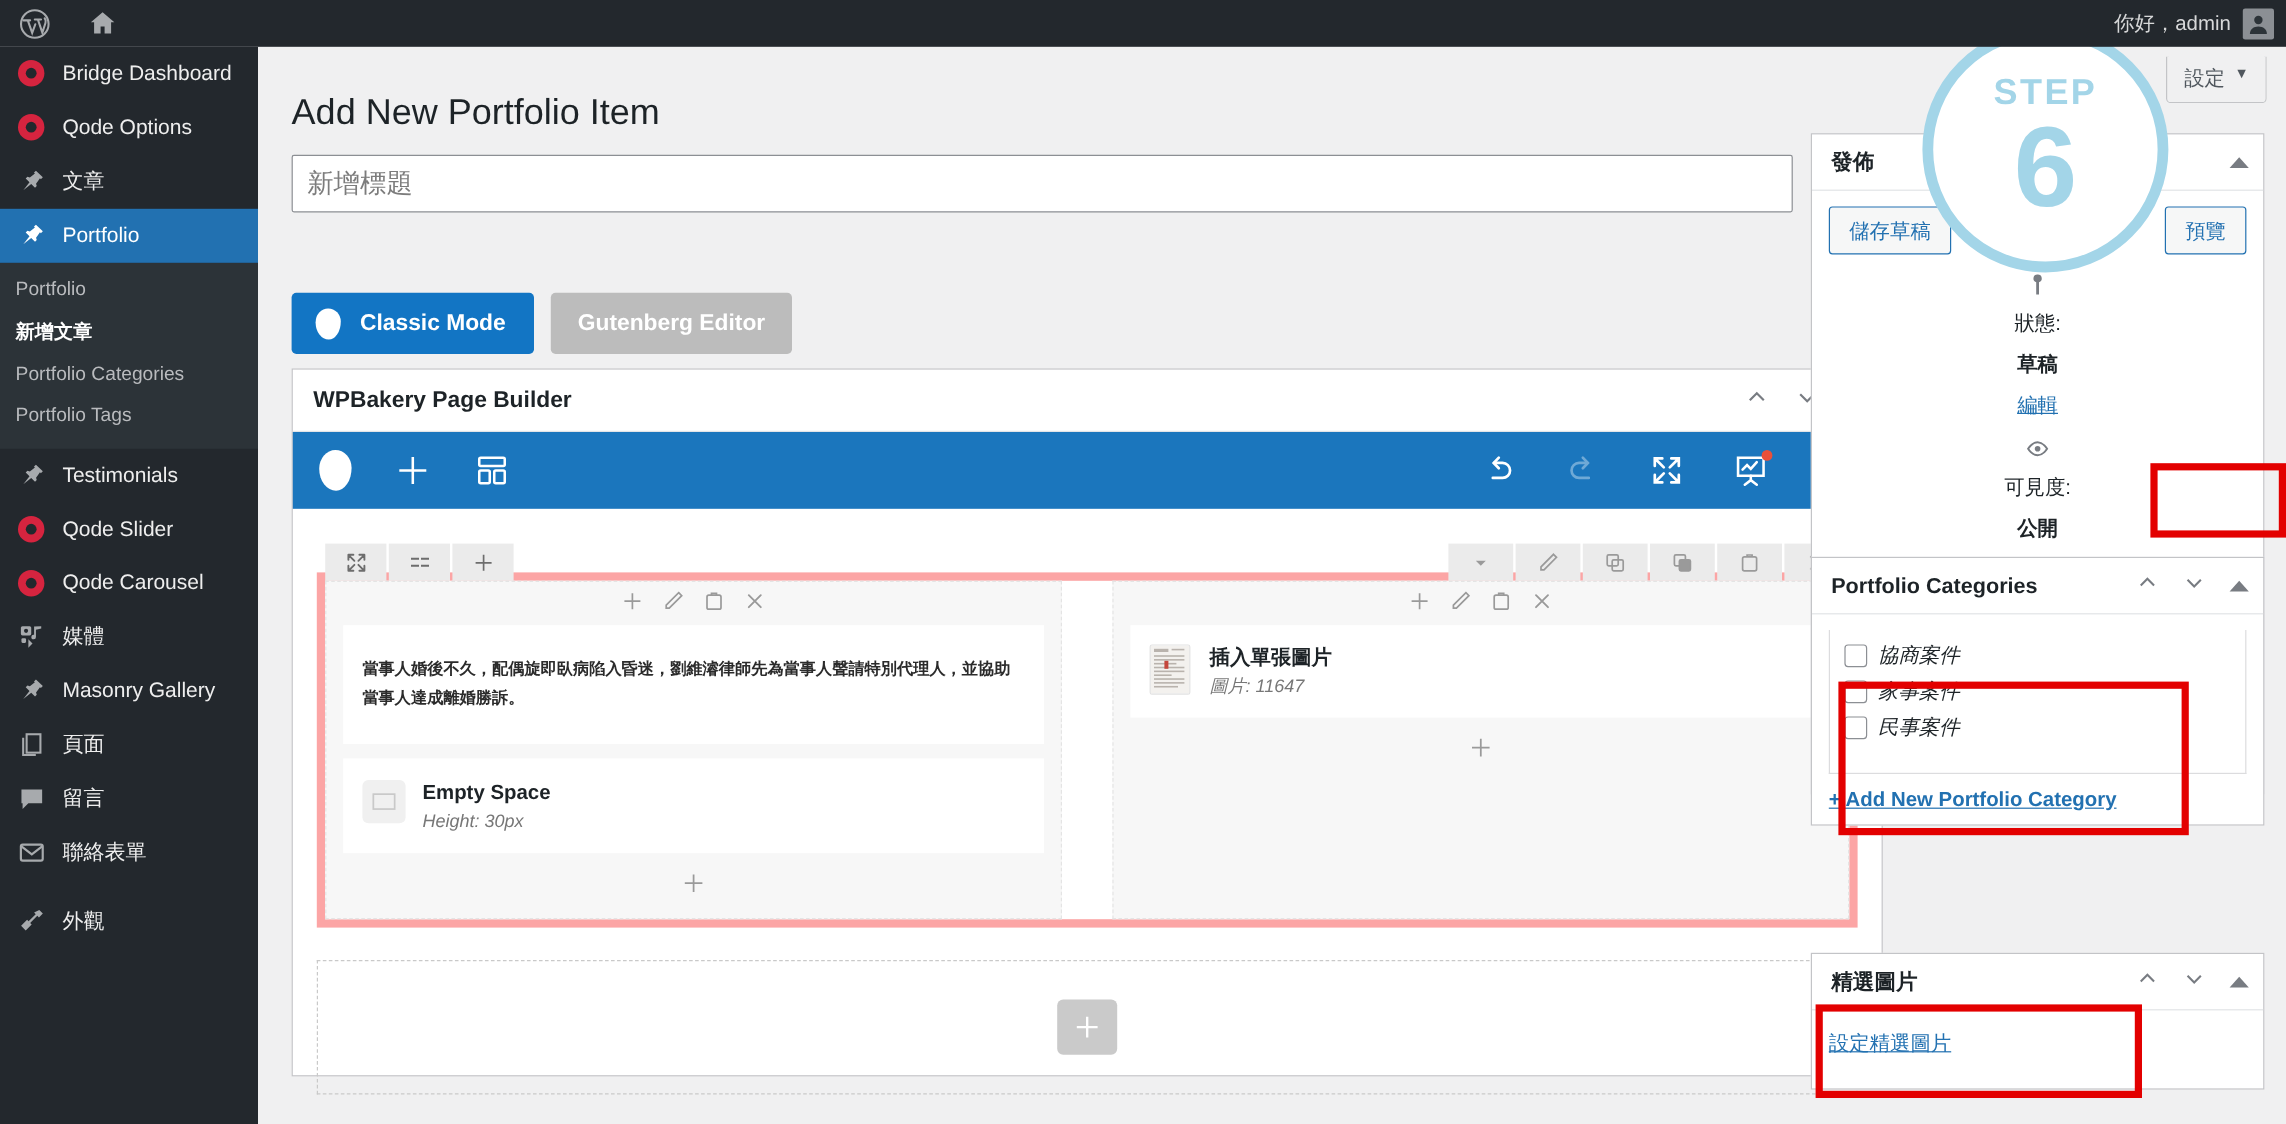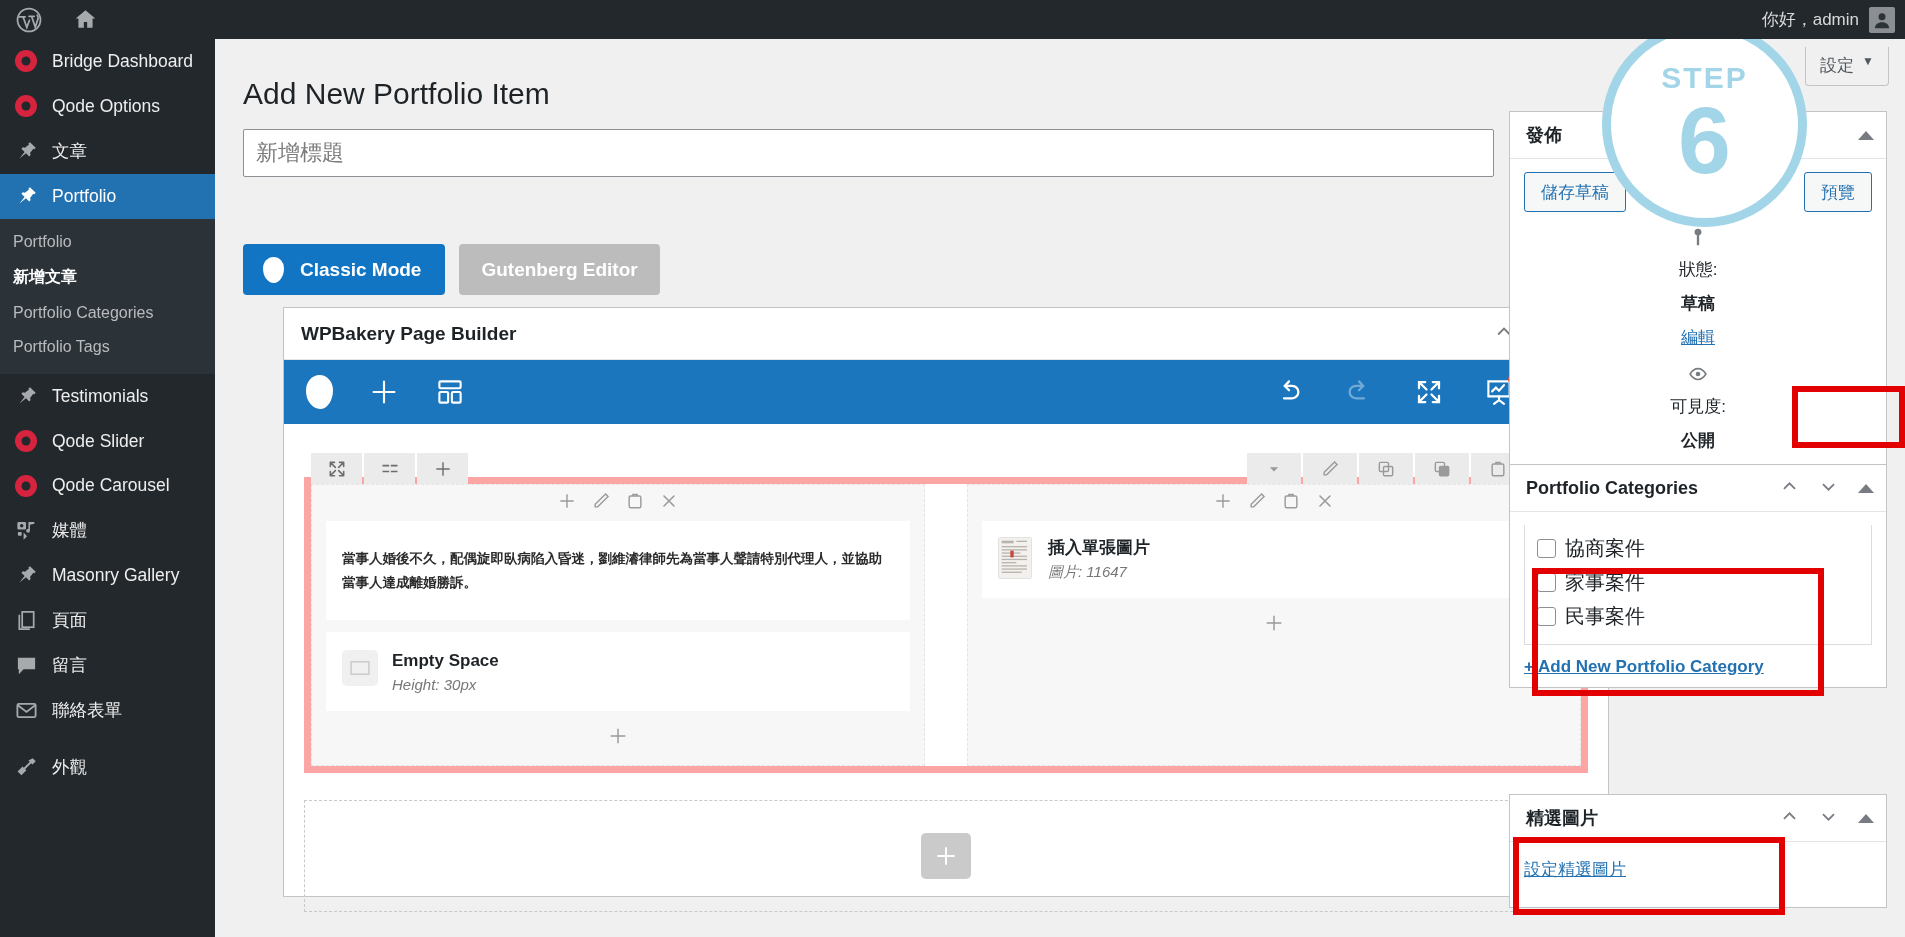--- a/index.html
+++ b/index.html
@@ -113,21 +113,21 @@
   .btn-gutenberg {
     background: #bcbcbc; color: #fff; border: none; border-radius: 4px;
     height: 51px; padding: 0 22px; font-size: 19px; font-weight: bold;
     font-family: "Liberation Sans", sans-serif;
   }
 
   
   .wpb-panel {
     position: absolute; left: 243px; top: 322px;
     width: 1326px; height: 590px;
-    background: #fff; border: 1px solid #c3c4c7; margin-left: 40px;
+    background: #fff; border: 1px solid #c3c4c7;
   }
   .wpb-header {
     height: 52px; display: flex; align-items: center;
     padding: 0 14px 0 17px; border-bottom: 1px solid #e2e4e7;
   }
   .wpb-header .wpb-title { font-size: 19px; font-weight: bold; color: #1d2327; }
   .wpb-header .hdr-ctrls { margin-left: auto; display: flex; align-items: center; gap: 22px; color: #787c82; }
   .hdr-ctrls svg { width: 20px; height: 20px; }
   .tri-up { width:0;height:0;border-left:8px solid transparent;border-right:8px solid transparent;border-bottom:9px solid #787c82;}
 
@@ -259,21 +259,21 @@
   }
   .cat-tab.inactive { border: none; background: transparent; color: #2271b1; text-decoration: underline; }
   .cat-list {
     border: 1px solid #dcdcde; border-top: none; height: 120px;
     padding: 10px 12px; overflow: hidden;
   }
   .cat-item { display: flex; align-items: center; gap: 9px; margin-bottom: 7px; }
   .cat-item .cb {
     width: 19px; height: 19px; border: 1px solid #8c8f94; border-radius: 3px; background: #fff;
   }
-  .cat-item .cl { font-size: 20px; color: #1d2327; }
+  .cat-item .cl { font-size: 17px; color: #1d2327; font-style: italic; }
   .add-cat { display:block; margin-top: 12px; font-size: 17px; color: #2271b1; text-decoration: underline; font-weight: bold;}
 
   .feat-link { font-size: 17px; color: #2271b1; text-decoration: underline; }
 
   
   .hl { position: absolute; border: 6px solid #e30000; z-index: 40; pointer-events: none; }
 
   
   .step-badge {
     position: absolute; left: 1602px; top: 22px; width: 205px; height: 205px;

